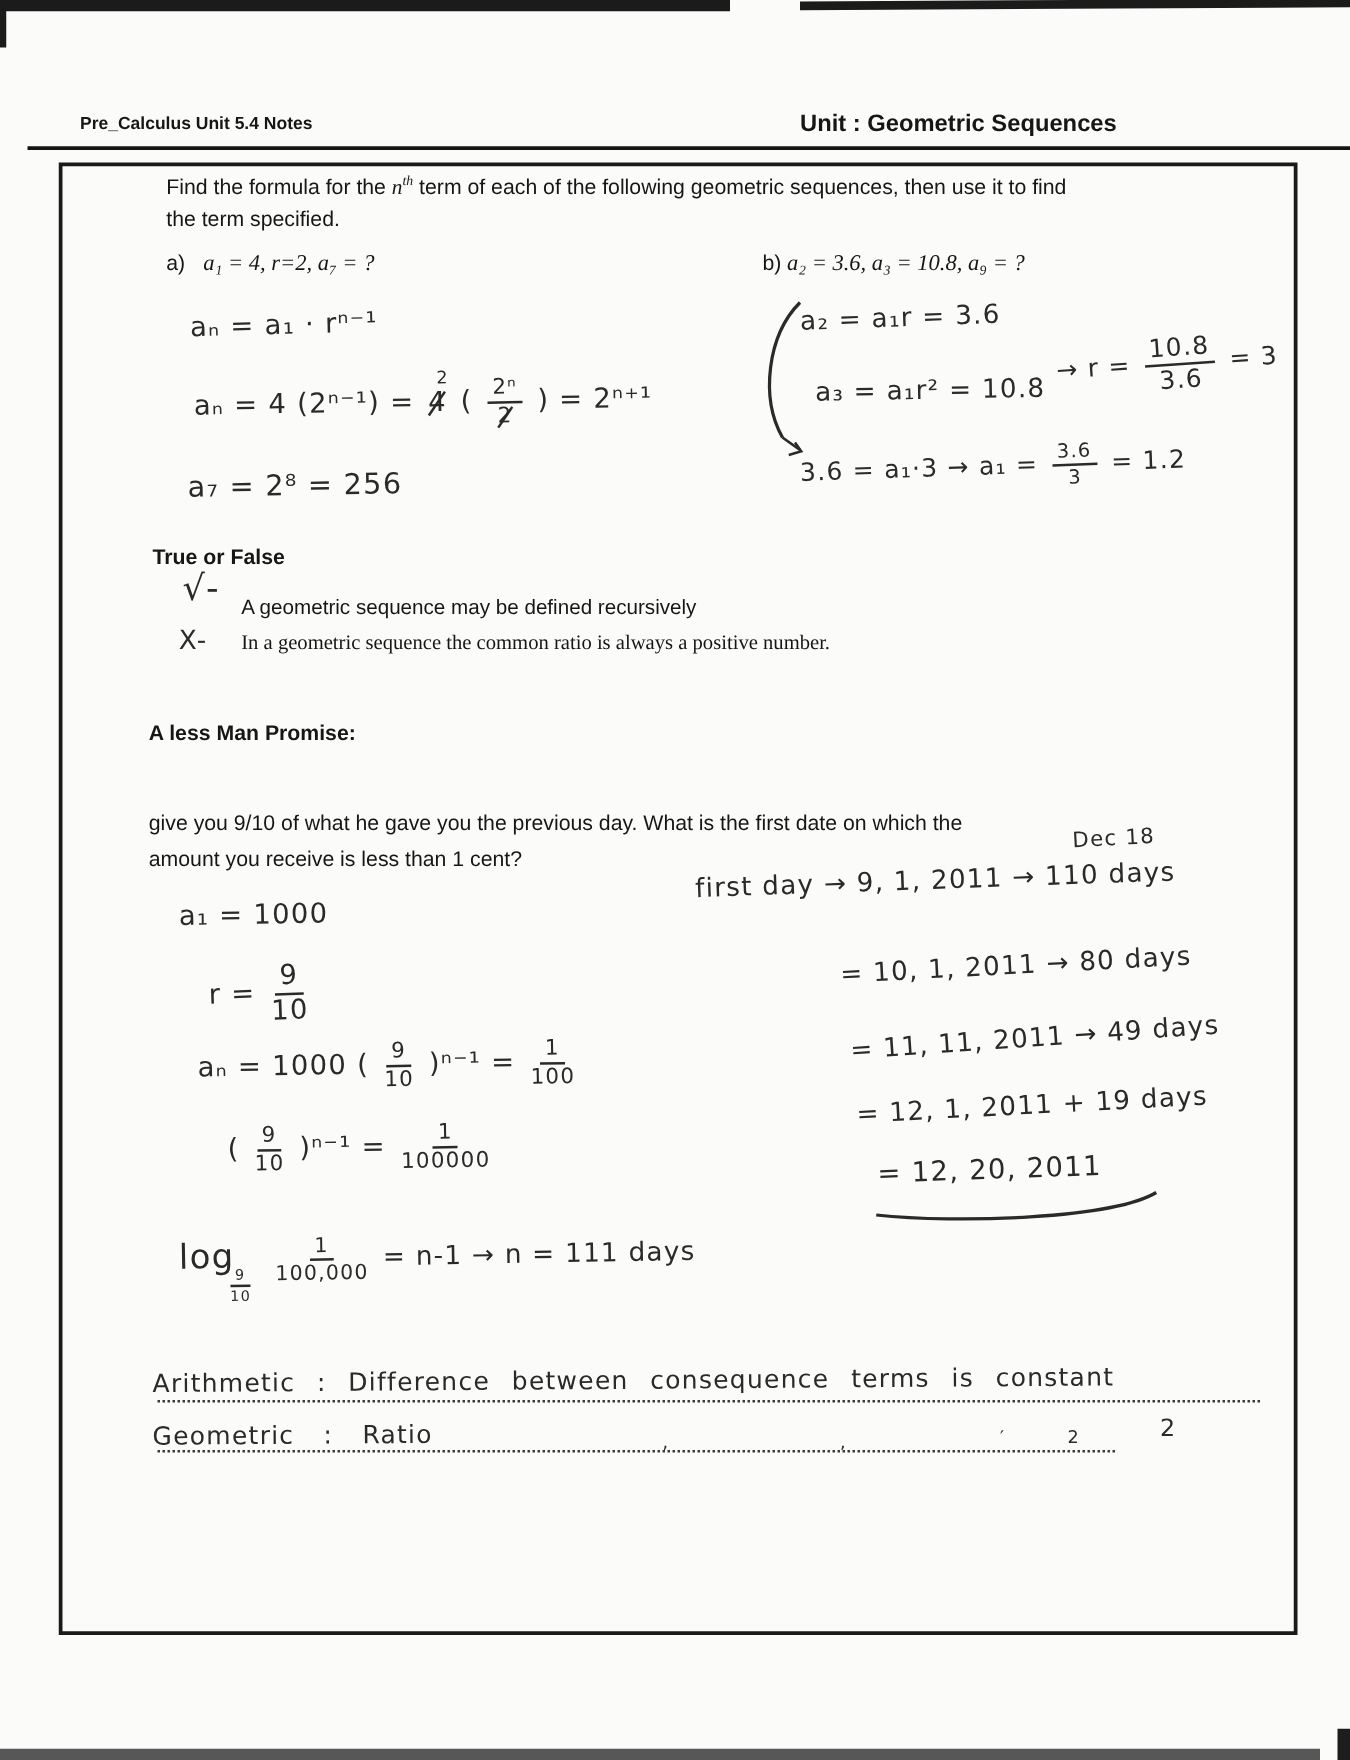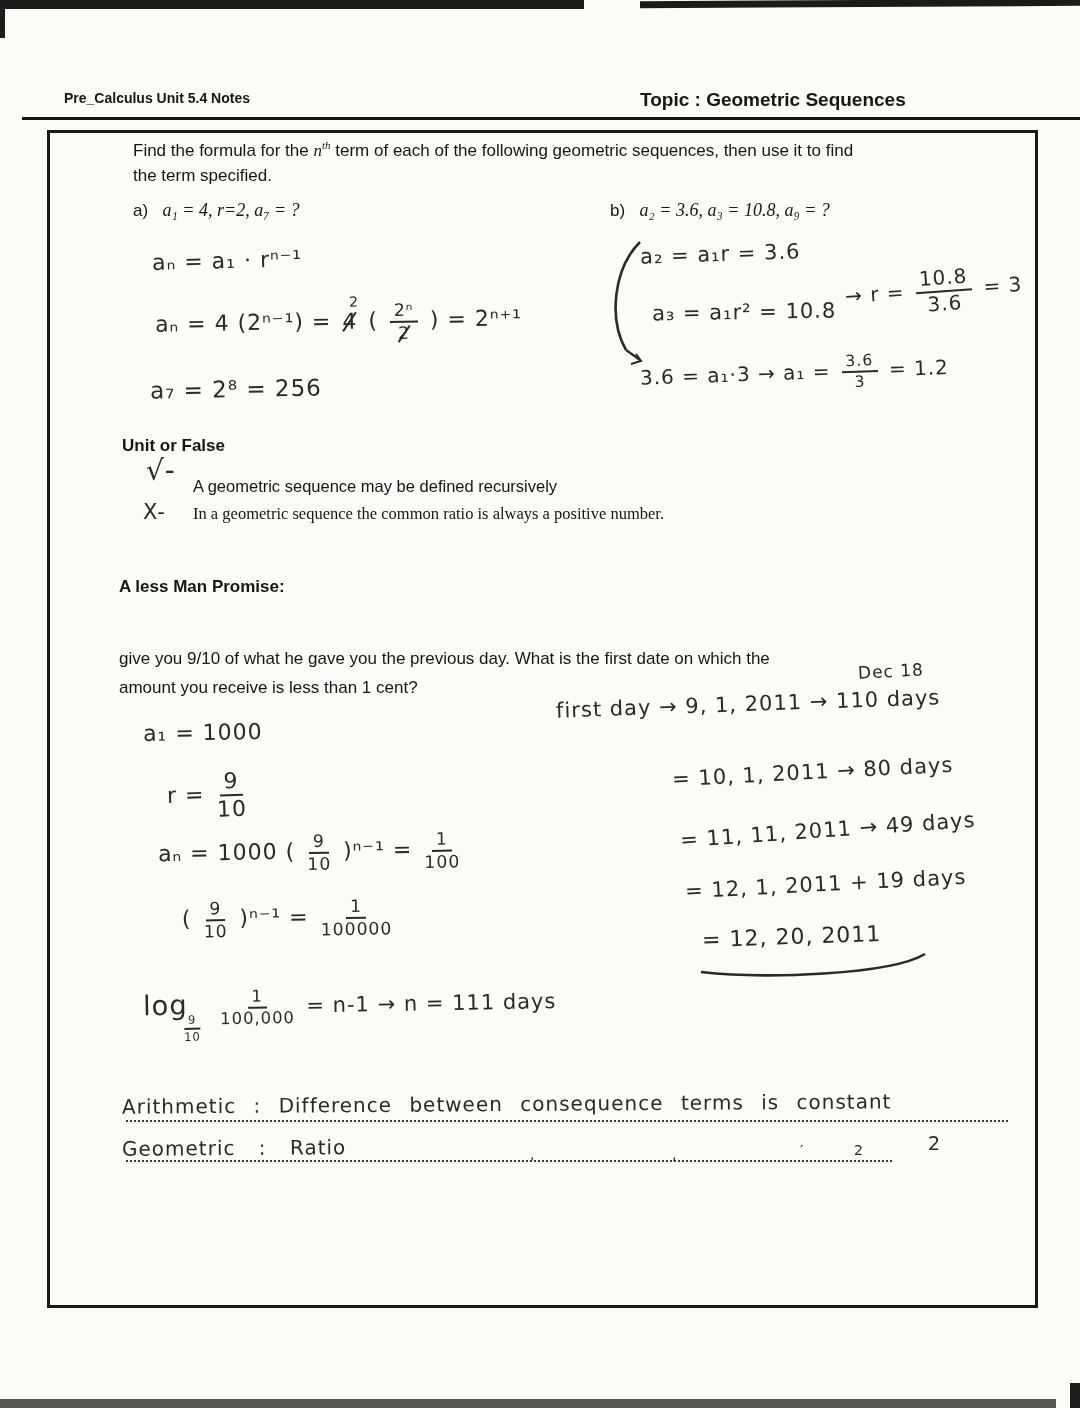--- a/index.html
+++ b/index.html
@@ -34,37 +34,37 @@
 
 <div class="page">
 
   <div class="abs bar" style="left:0;top:0;width:584px;height:9px;"></div>
   <div class="abs bar" style="left:640px;top:0;width:440px;height:7px;transform:rotate(-0.3deg);"></div>
   <div class="abs bar" style="left:0;top:0;width:5px;height:38px;"></div>
   <div class="abs" style="left:0;top:1399;width:1056px;height:9px;background:#575757;top:1399px;"></div>
   <div class="abs" style="left:1070px;top:1383px;width:10px;height:25px;background:#1d1d1d;"></div>
 
   <div class="abs print bold" style="left:64px;top:90px;font-size:14px;">Pre_Calculus Unit 5.4 Notes</div>
-  <div class="abs print bold" style="left:640px;top:89px;font-size:19px;">Topic : Geometric Sequences</div>
+  <div class="abs print bold" style="left:640px;top:89px;font-size:19px;">Unit : Geometric Sequences</div>
   <div class="abs rule" style="left:22px;top:117px;width:1058px;height:3px;"></div>
 
   <div class="abs box" style="left:47px;top:130px;width:985px;height:1172px;"></div>
 
   <div class="abs print" style="left:133px;top:139px;">
     <span>Find the formula for the </span><span class="math" style="font-size:17px;">n</span><span class="isup">th</span><span> term of each of the following geometric sequences, then use it to find</span>
   </div>
   <div class="abs print" style="left:133px;top:166px;">the term specified.</div>
 
   <div class="abs" style="left:133px;top:200px;">
     <span class="print">a)</span>
     <span class="math" style="margin-left:10px;text-align:center;">a₁ = 4, r=2, a₇ = ?</span>
   </div>
   <div class="abs" style="left:610px;top:200px;">
     <span class="print">b)</span>
-    <span class="math" style="margin-left:10px;">a₂ = 3.6, a₃ = 10.8, a₉ = ?</span>
+    <span class="math" style="">a₂ = 3.6, a₃ = 10.8, a₉ = ?</span>
   </div>
 
   <div class="abs hand" style="left:152px;top:248px;font-size:22px;transform:rotate(-1.5deg);">aₙ = a₁ · rⁿ⁻¹</div>
   <div class="abs hand" style="left:155px;top:302px;font-size:22px;transform:rotate(-1deg);">
     <span>aₙ = 4 (2ⁿ⁻¹) =</span>
     <span class="fix"><span class="slash">4</span><span class="above">2</span></span>
     <span>(</span>
     <span class="frac small">
         <span class="num">2ⁿ</span>
         <span class="den slash">2</span>
@@ -90,21 +90,21 @@
   </div>
   <div class="abs hand" style="left:640px;top:355px;font-size:20px;transform:rotate(-2deg);">
     <span>3.6 = a₁·3 → a₁ =</span>
     <span class="frac small">
         <span class="num">3.6</span>
         <span class="den">3</span>
       </span>
     <span>= 1.2</span>
   </div>
 
-  <div class="abs print bold" style="left:122px;top:436px;">Unit or False</div>
+  <div class="abs print bold" style="left:122px;top:436px;">True or False</div>
   <div class="abs hand" style="left:146px;top:455px;font-size:28px;">√-</div>
   <div class="abs print" style="left:193px;top:477px;font-size:16.5px;">A geometric sequence may be defined recursively</div>
   <div class="abs hand" style="left:143px;top:500px;font-size:21px;">X-</div>
   <div class="abs print" style="left:193px;top:505px;font-size:16.5px;font-family:Liberation Serif, serif;">In a geometric sequence the common ratio is always a positive number.</div>
 
   <div class="abs print bold" style="left:119px;top:577px;">A less Man Promise:</div>
   <div class="abs print" style="left:119px;top:649px;">give you 9/10 of what he gave you the previous day. What is the first date on which the</div>
   <div class="abs print" style="left:119px;top:678px;">amount you receive is less than 1 cent?</div>
   <div class="abs hand" style="left:858px;top:662px;font-size:17px;transform:rotate(-3deg);">Dec 18</div>
 

